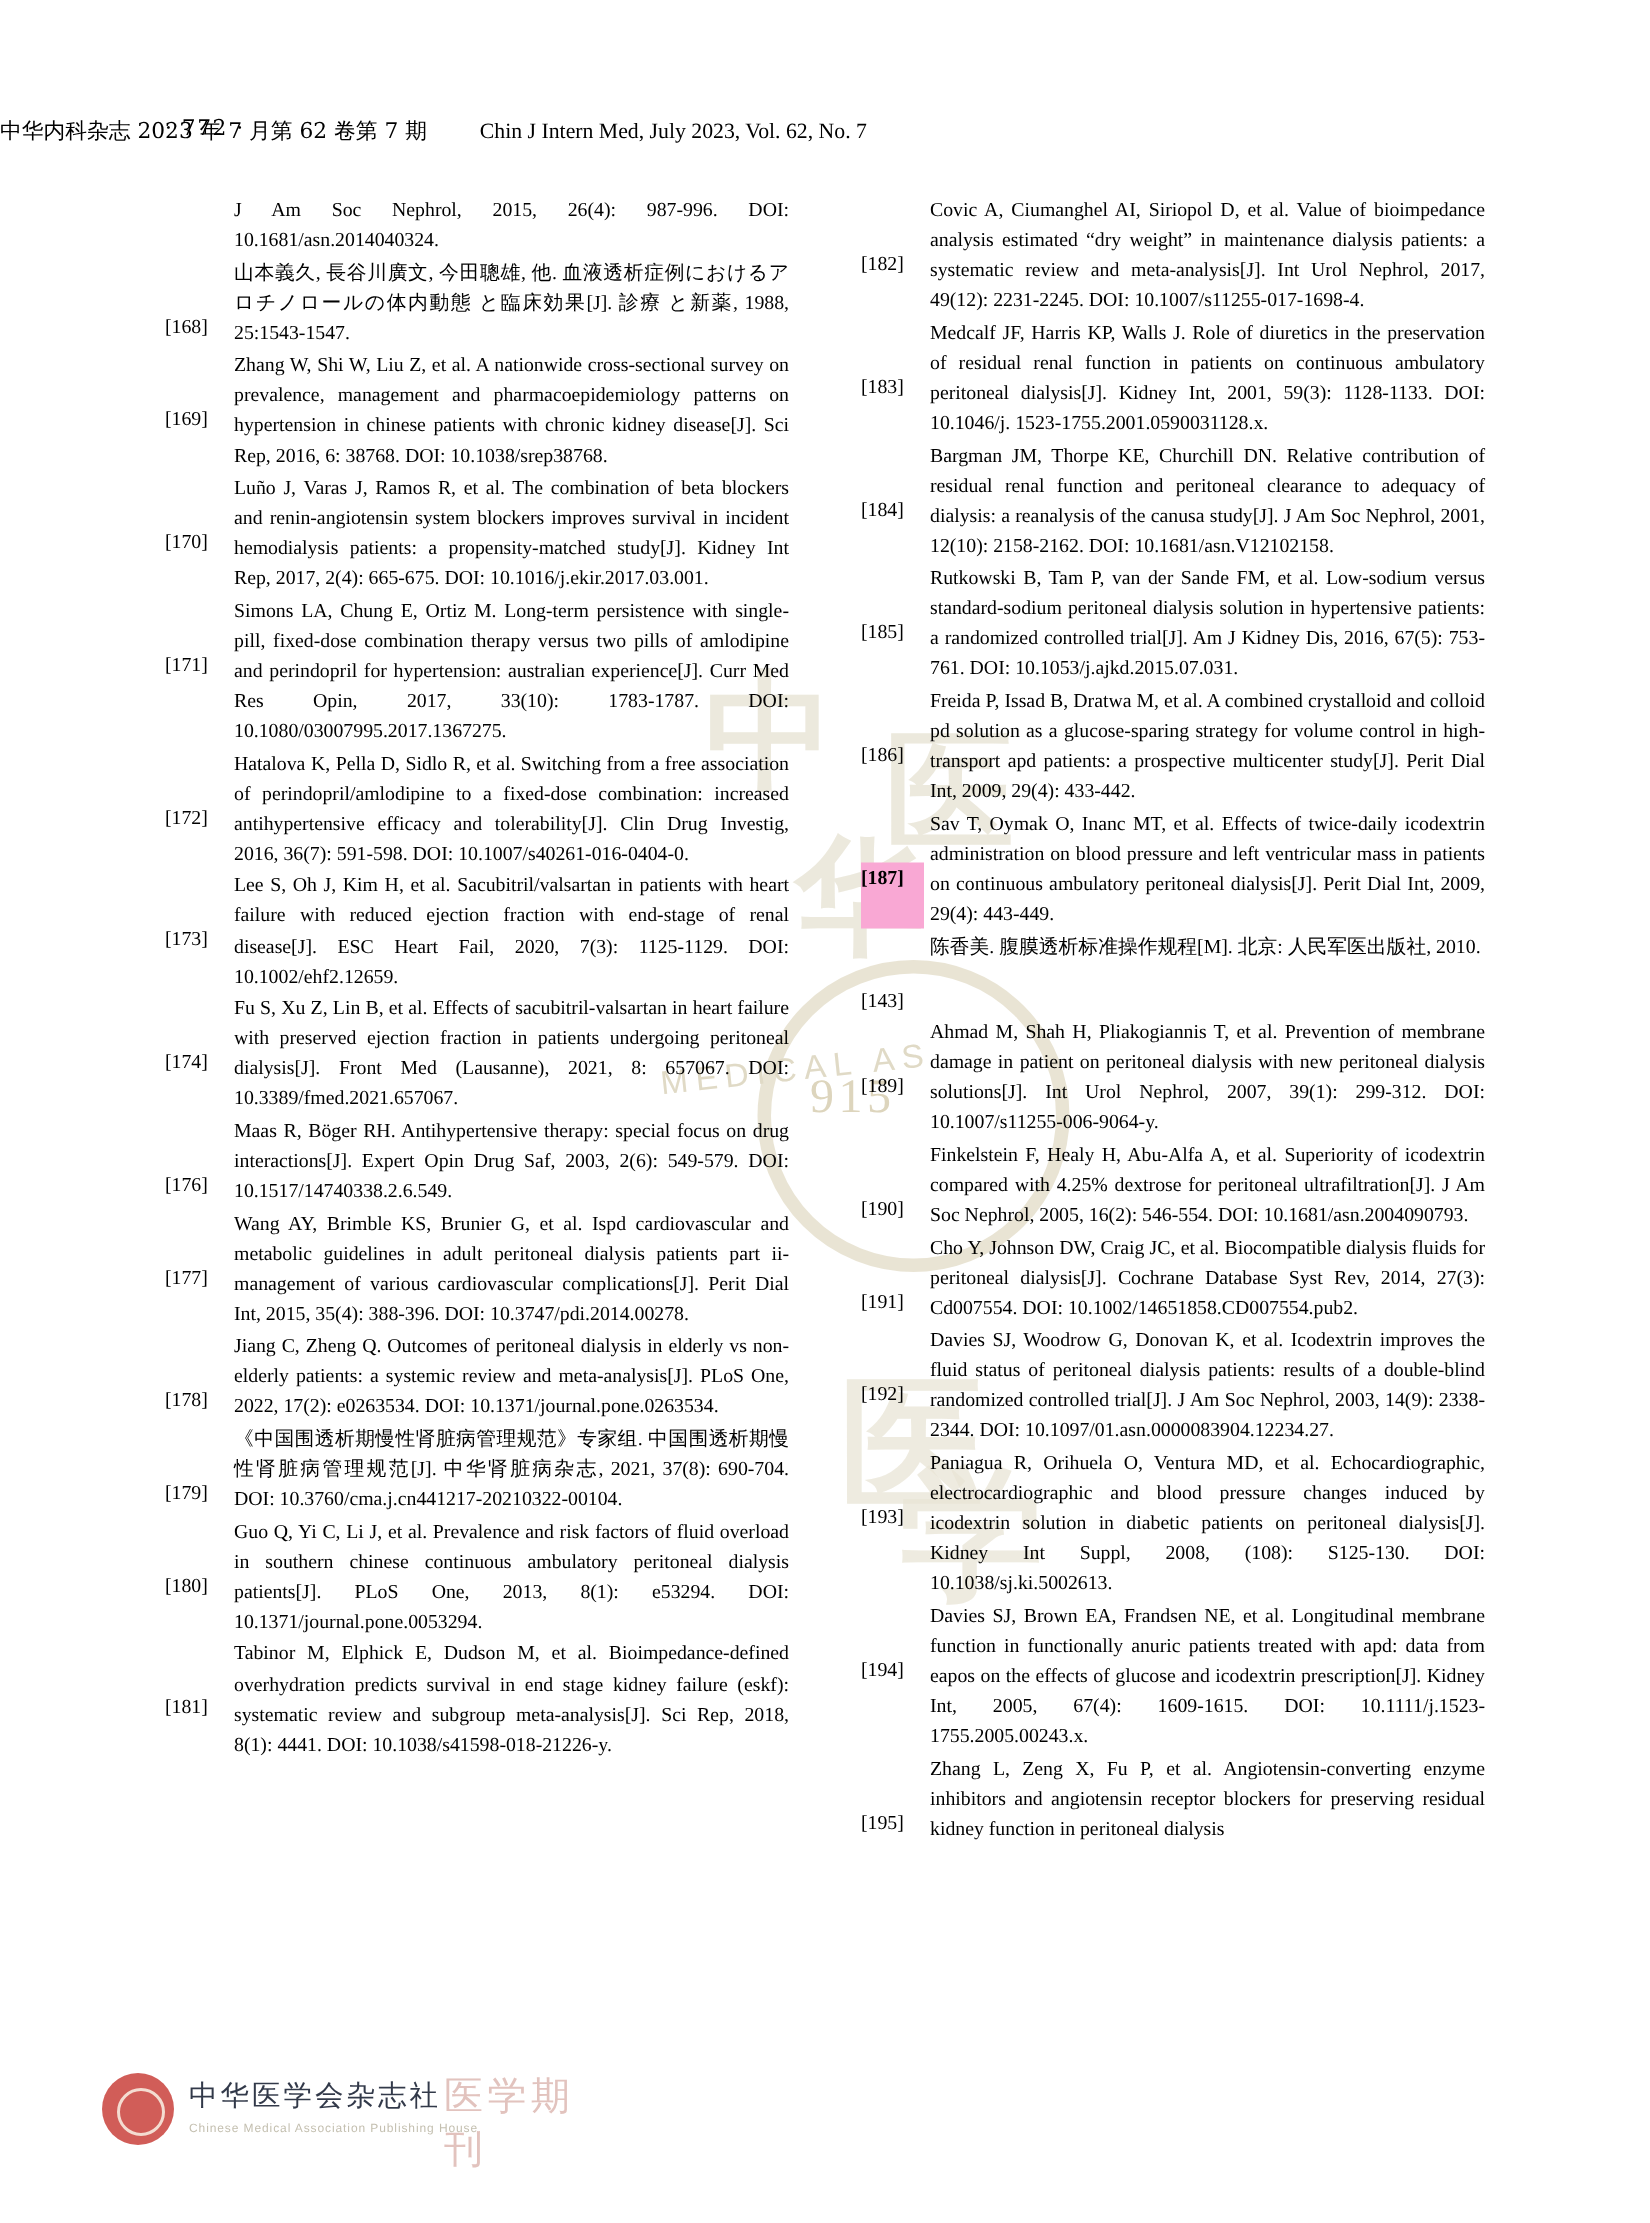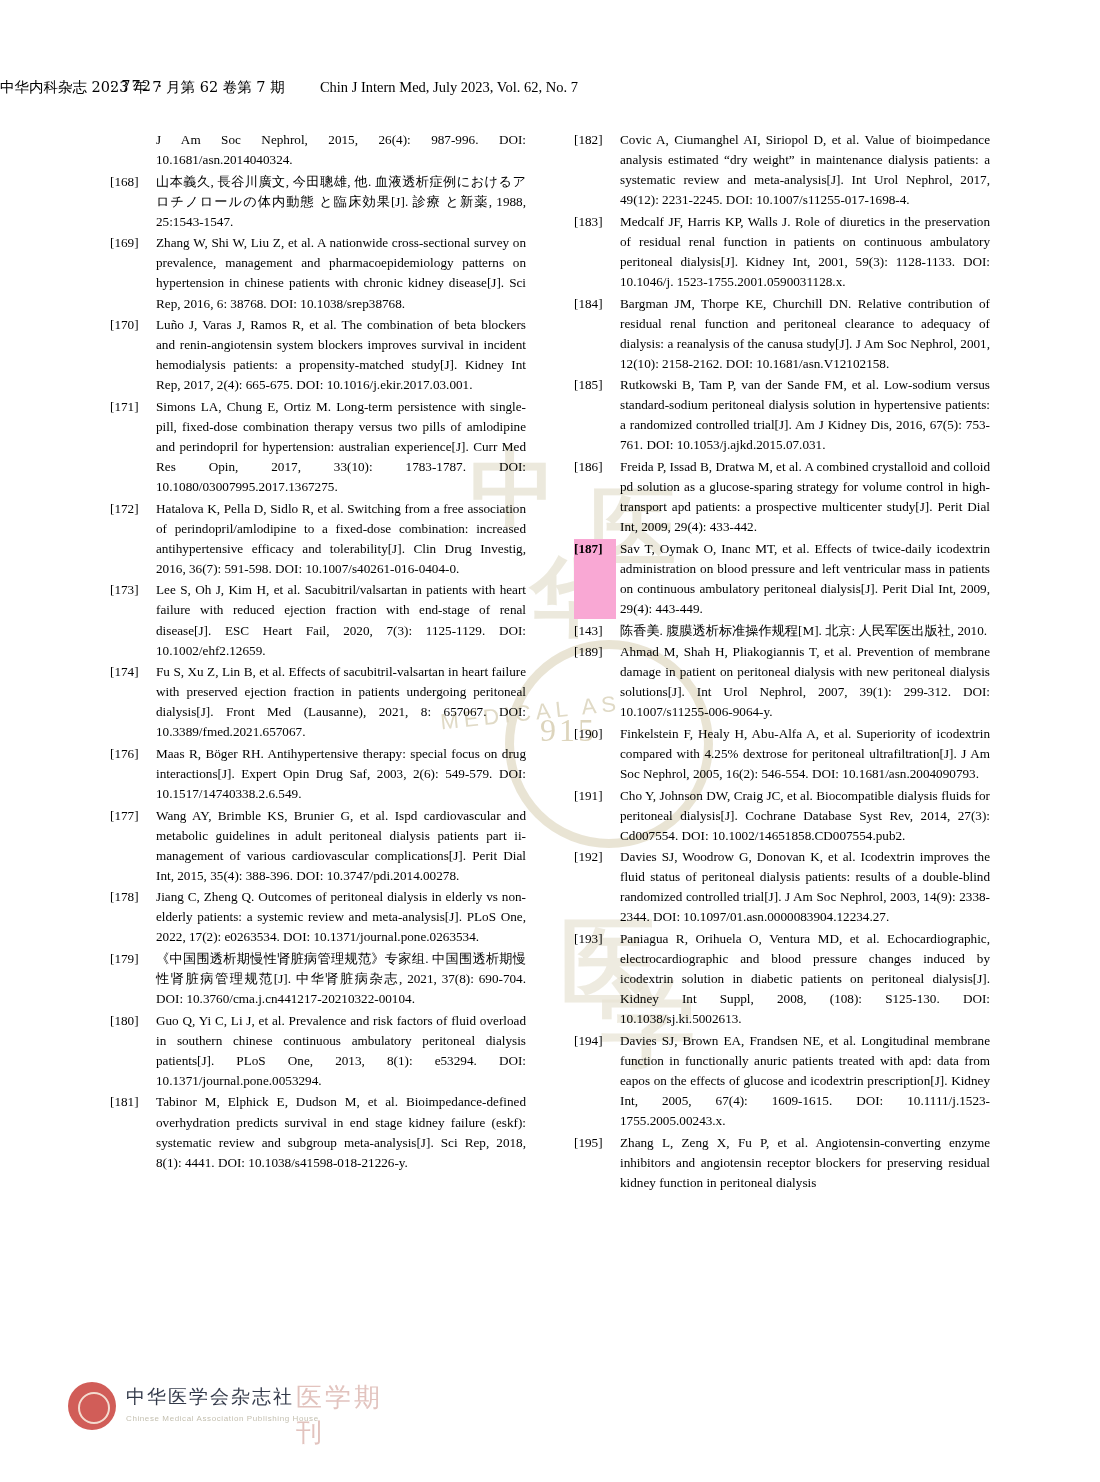--- a/index.html
+++ b/index.html
@@ -157,20 +157,21 @@
     display: flex;
     font-size: 13.2px;
     line-height: 1.52;
     margin-bottom: 1.5px;
   }
   .ref .num {
     width: 46px;
     flex: 0 0 46px;
     text-align: left;
     font-family: "Liberation Serif", serif;
+    margin-top: 36px;
   }
   .ref .body {
     flex: 1;
     text-align: justify;
     text-justify: inter-word;
     hyphens: none;
     font-family: "Liberation Serif", serif;
   }
   .ref.cont .body {
     text-align: justify;

